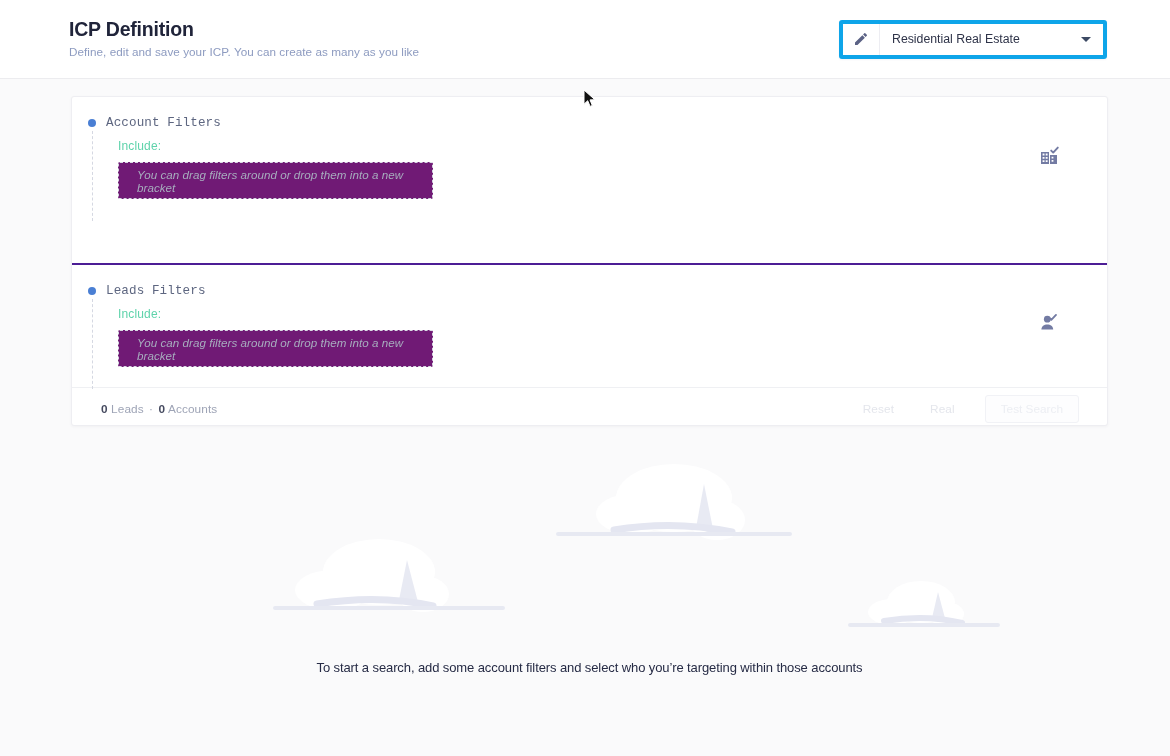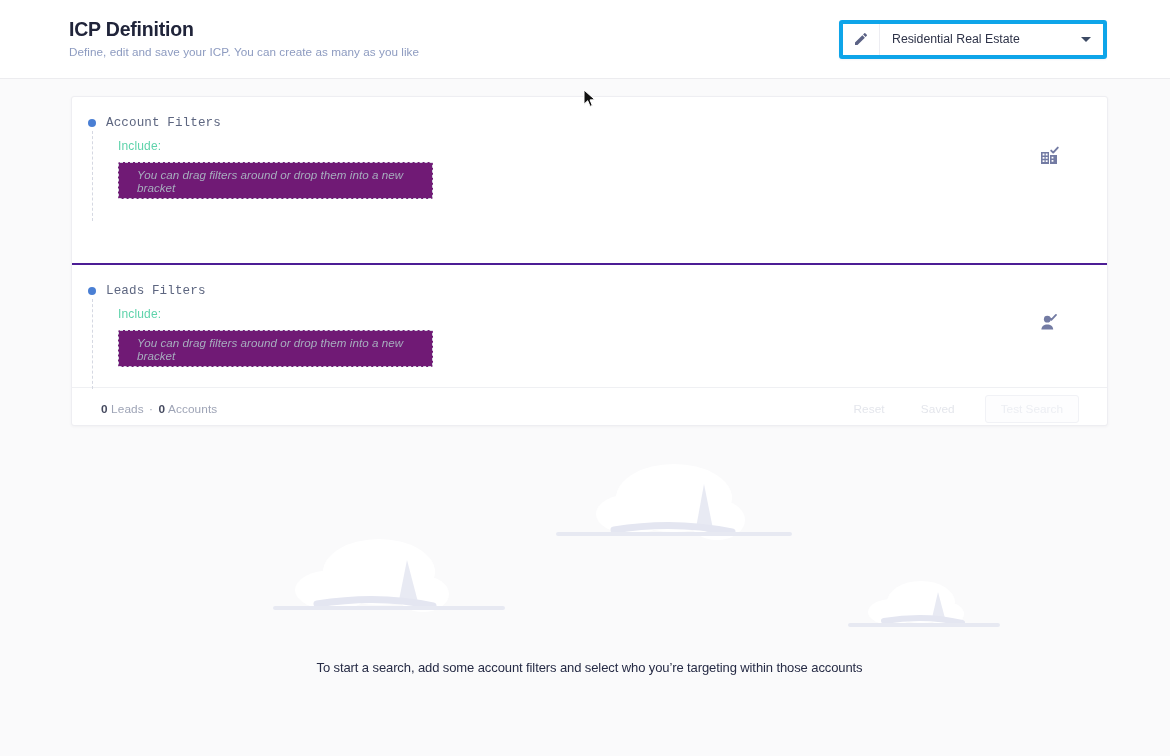--- a/index.html
+++ b/index.html
@@ -310,21 +310,21 @@
     <div class="card-footer">
       <div class="counts">
         <span class="num">0</span>
         <span>Leads</span>
         <span class="dot-sep">·</span>
         <span class="num">0</span>
         <span>Accounts</span>
       </div>
       <div class="footer-actions">
         <div class="btn-text">Reset</div>
-        <div class="btn-text">Saved</div>
+        <div class="btn-text">Real</div>
         <div class="btn-outline">Test Search</div>
       </div>
     </div>
   </div>
 
   <div class="empty-state">
     <div class="clouds">
 
       <div class="cloud" style="left:483px; top:-4px;">
         <svg width="240" height="90" viewBox="0 0 240 90">

